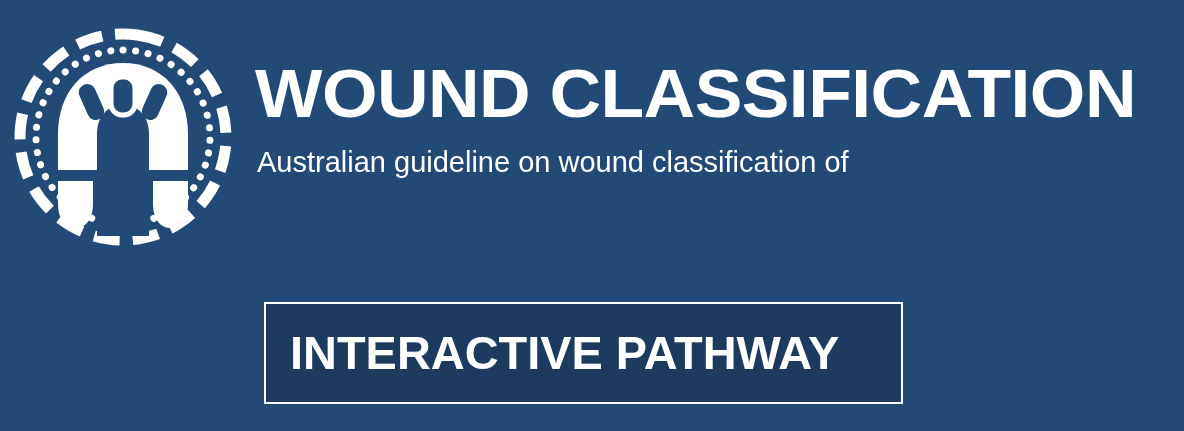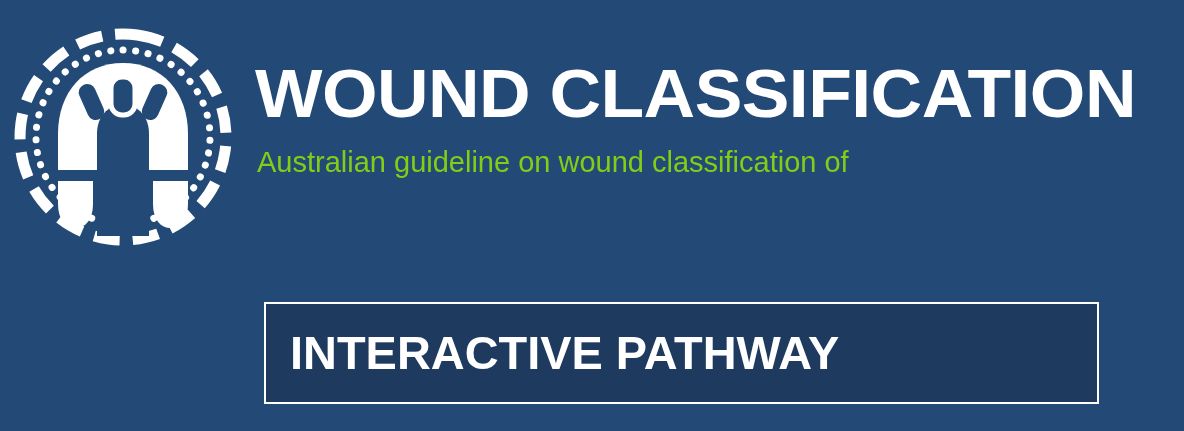--- a/index.html
+++ b/index.html
@@ -41,30 +41,30 @@
     transform-origin: left center;
   }
   #subtitle {
     position: absolute;
     left: 257px;
     top: 145px;
     width: 780px;
     font-size: 29px;
     line-height: 34px;
     font-weight: normal;
-    color: #84cc16;
+    color: #ffffff;
   }
   #subtitle .line { display: block; white-space: nowrap; }
 
   
   #cta {
     position: absolute;
     left: 264px;
     top: 302px;
-    width: 835px;
+    width: 639px;
     height: 102px;
     box-sizing: border-box;
     background: #1e3a5f;
     border: 2px solid #ffffff;
     display: flex;
     align-items: center;
     cursor: pointer;
   }
   #cta-label {
     margin-left: 24px;

